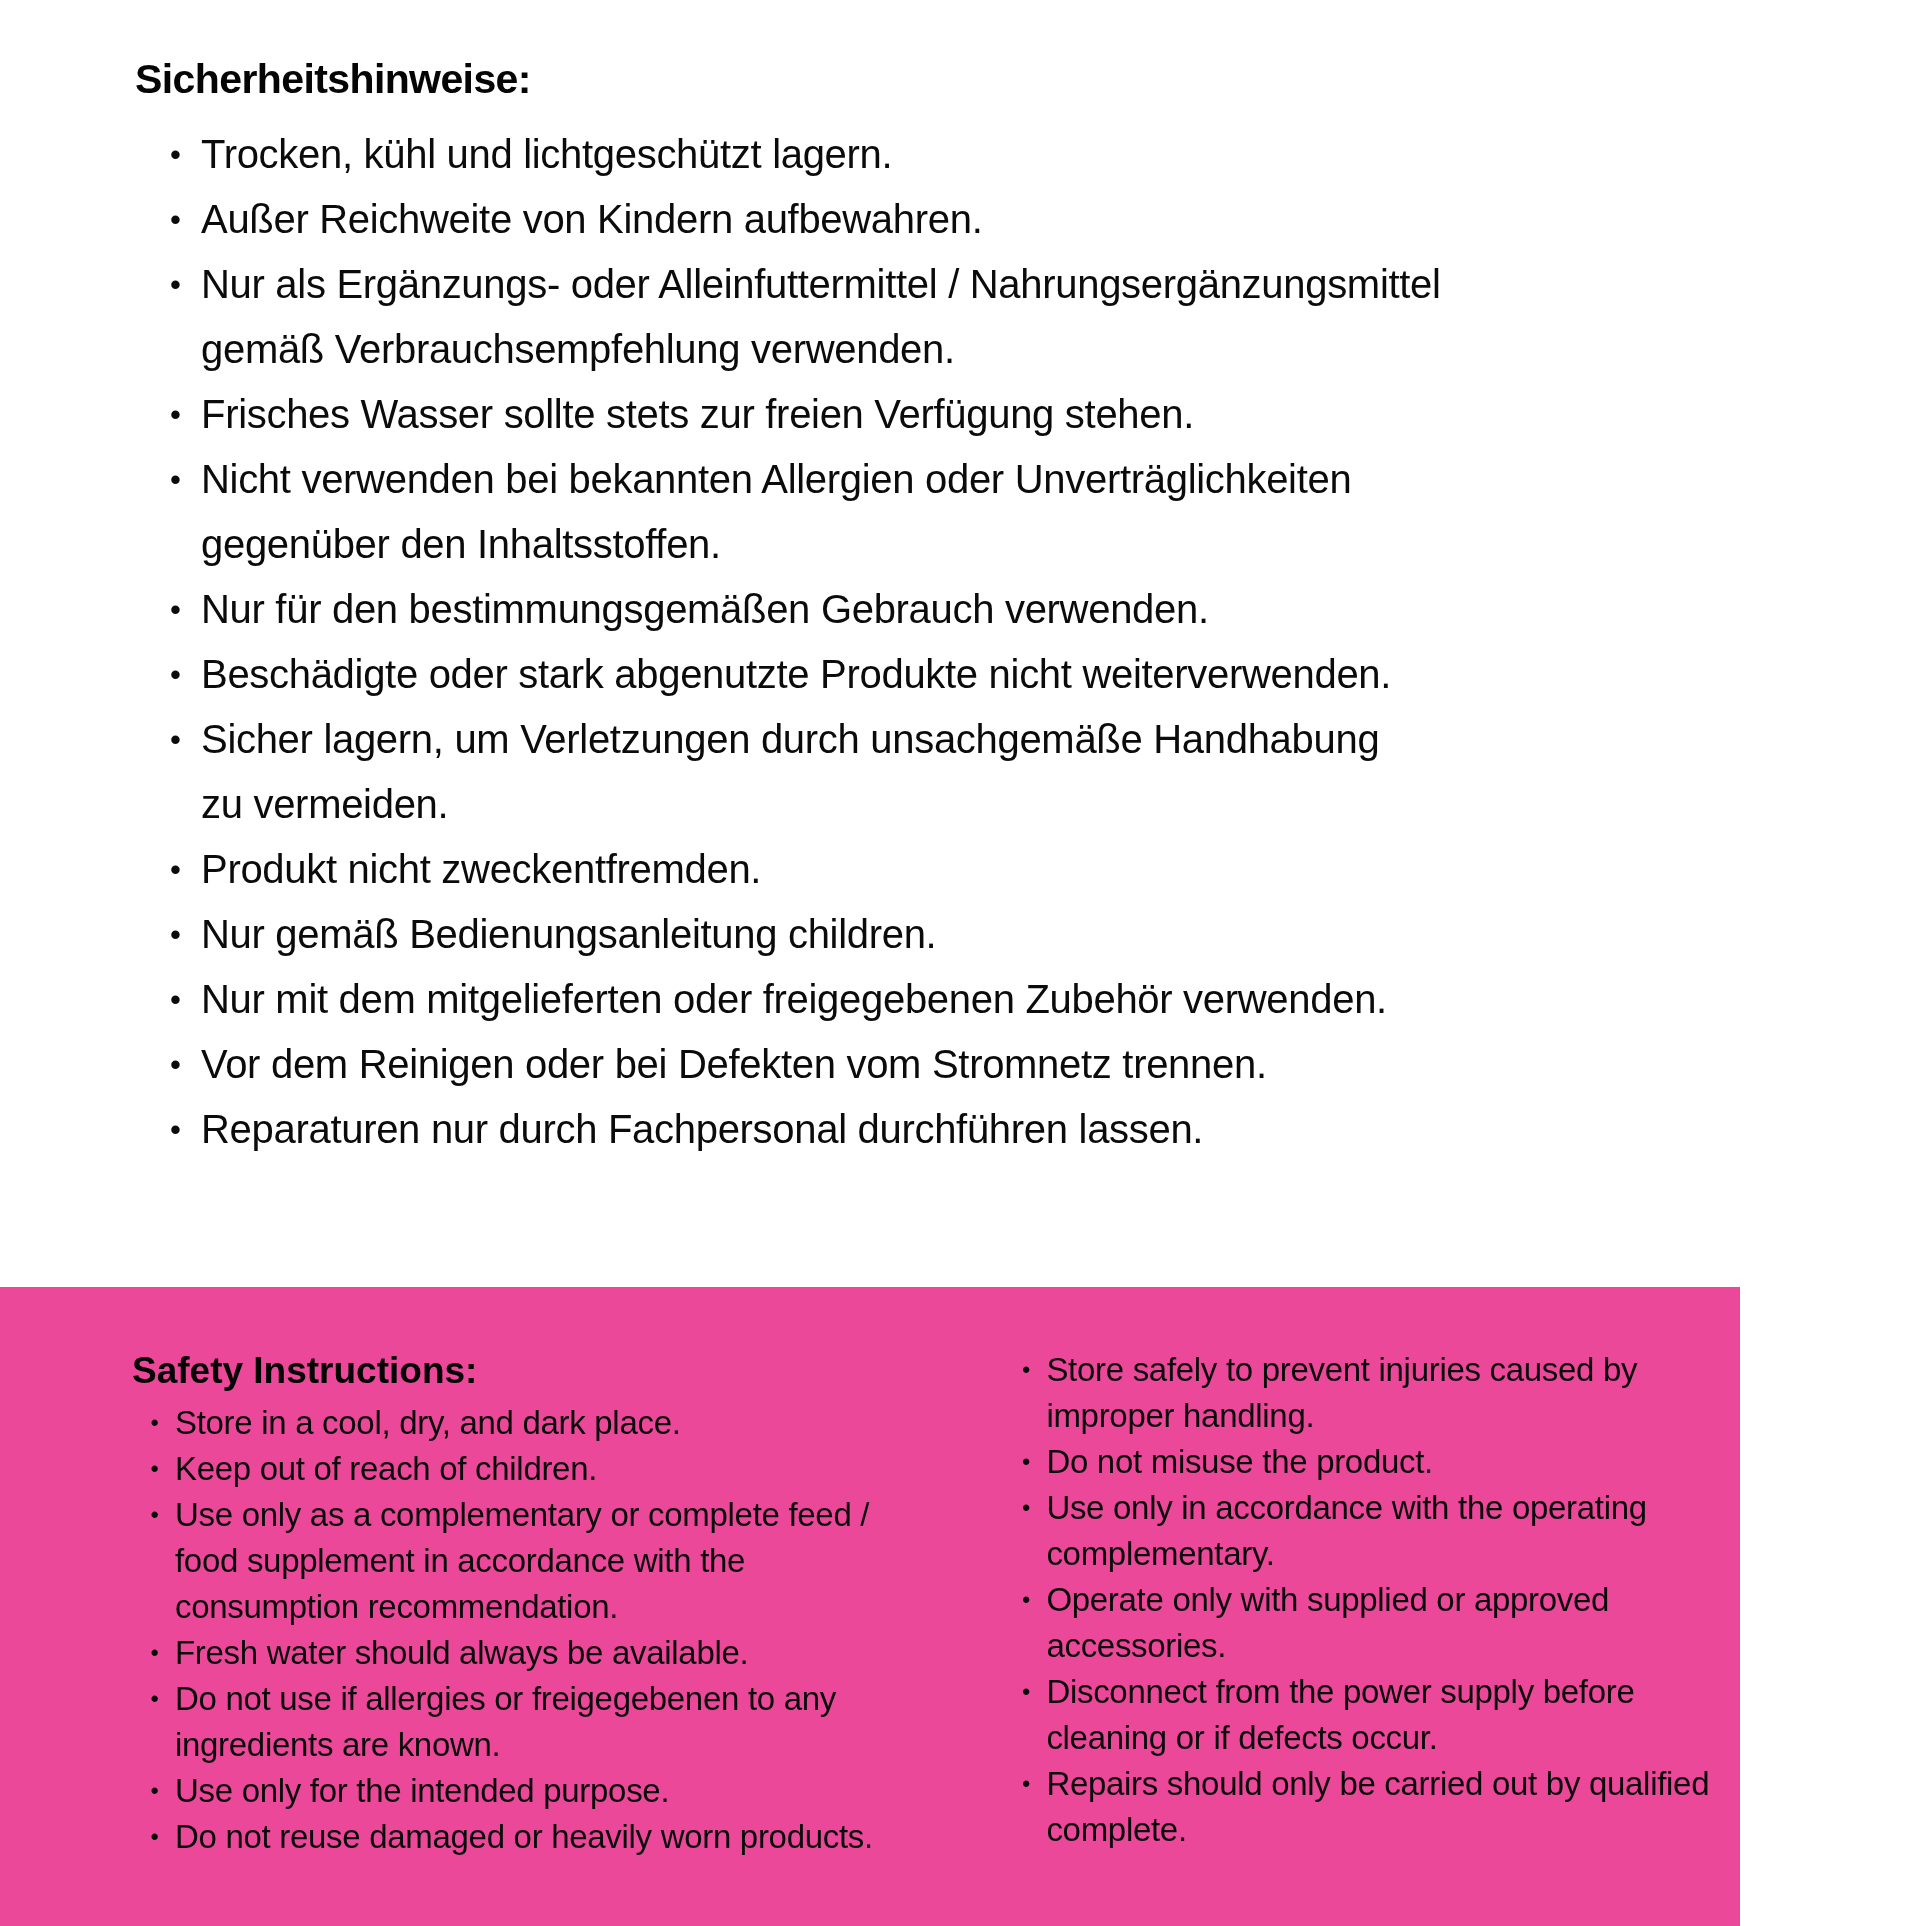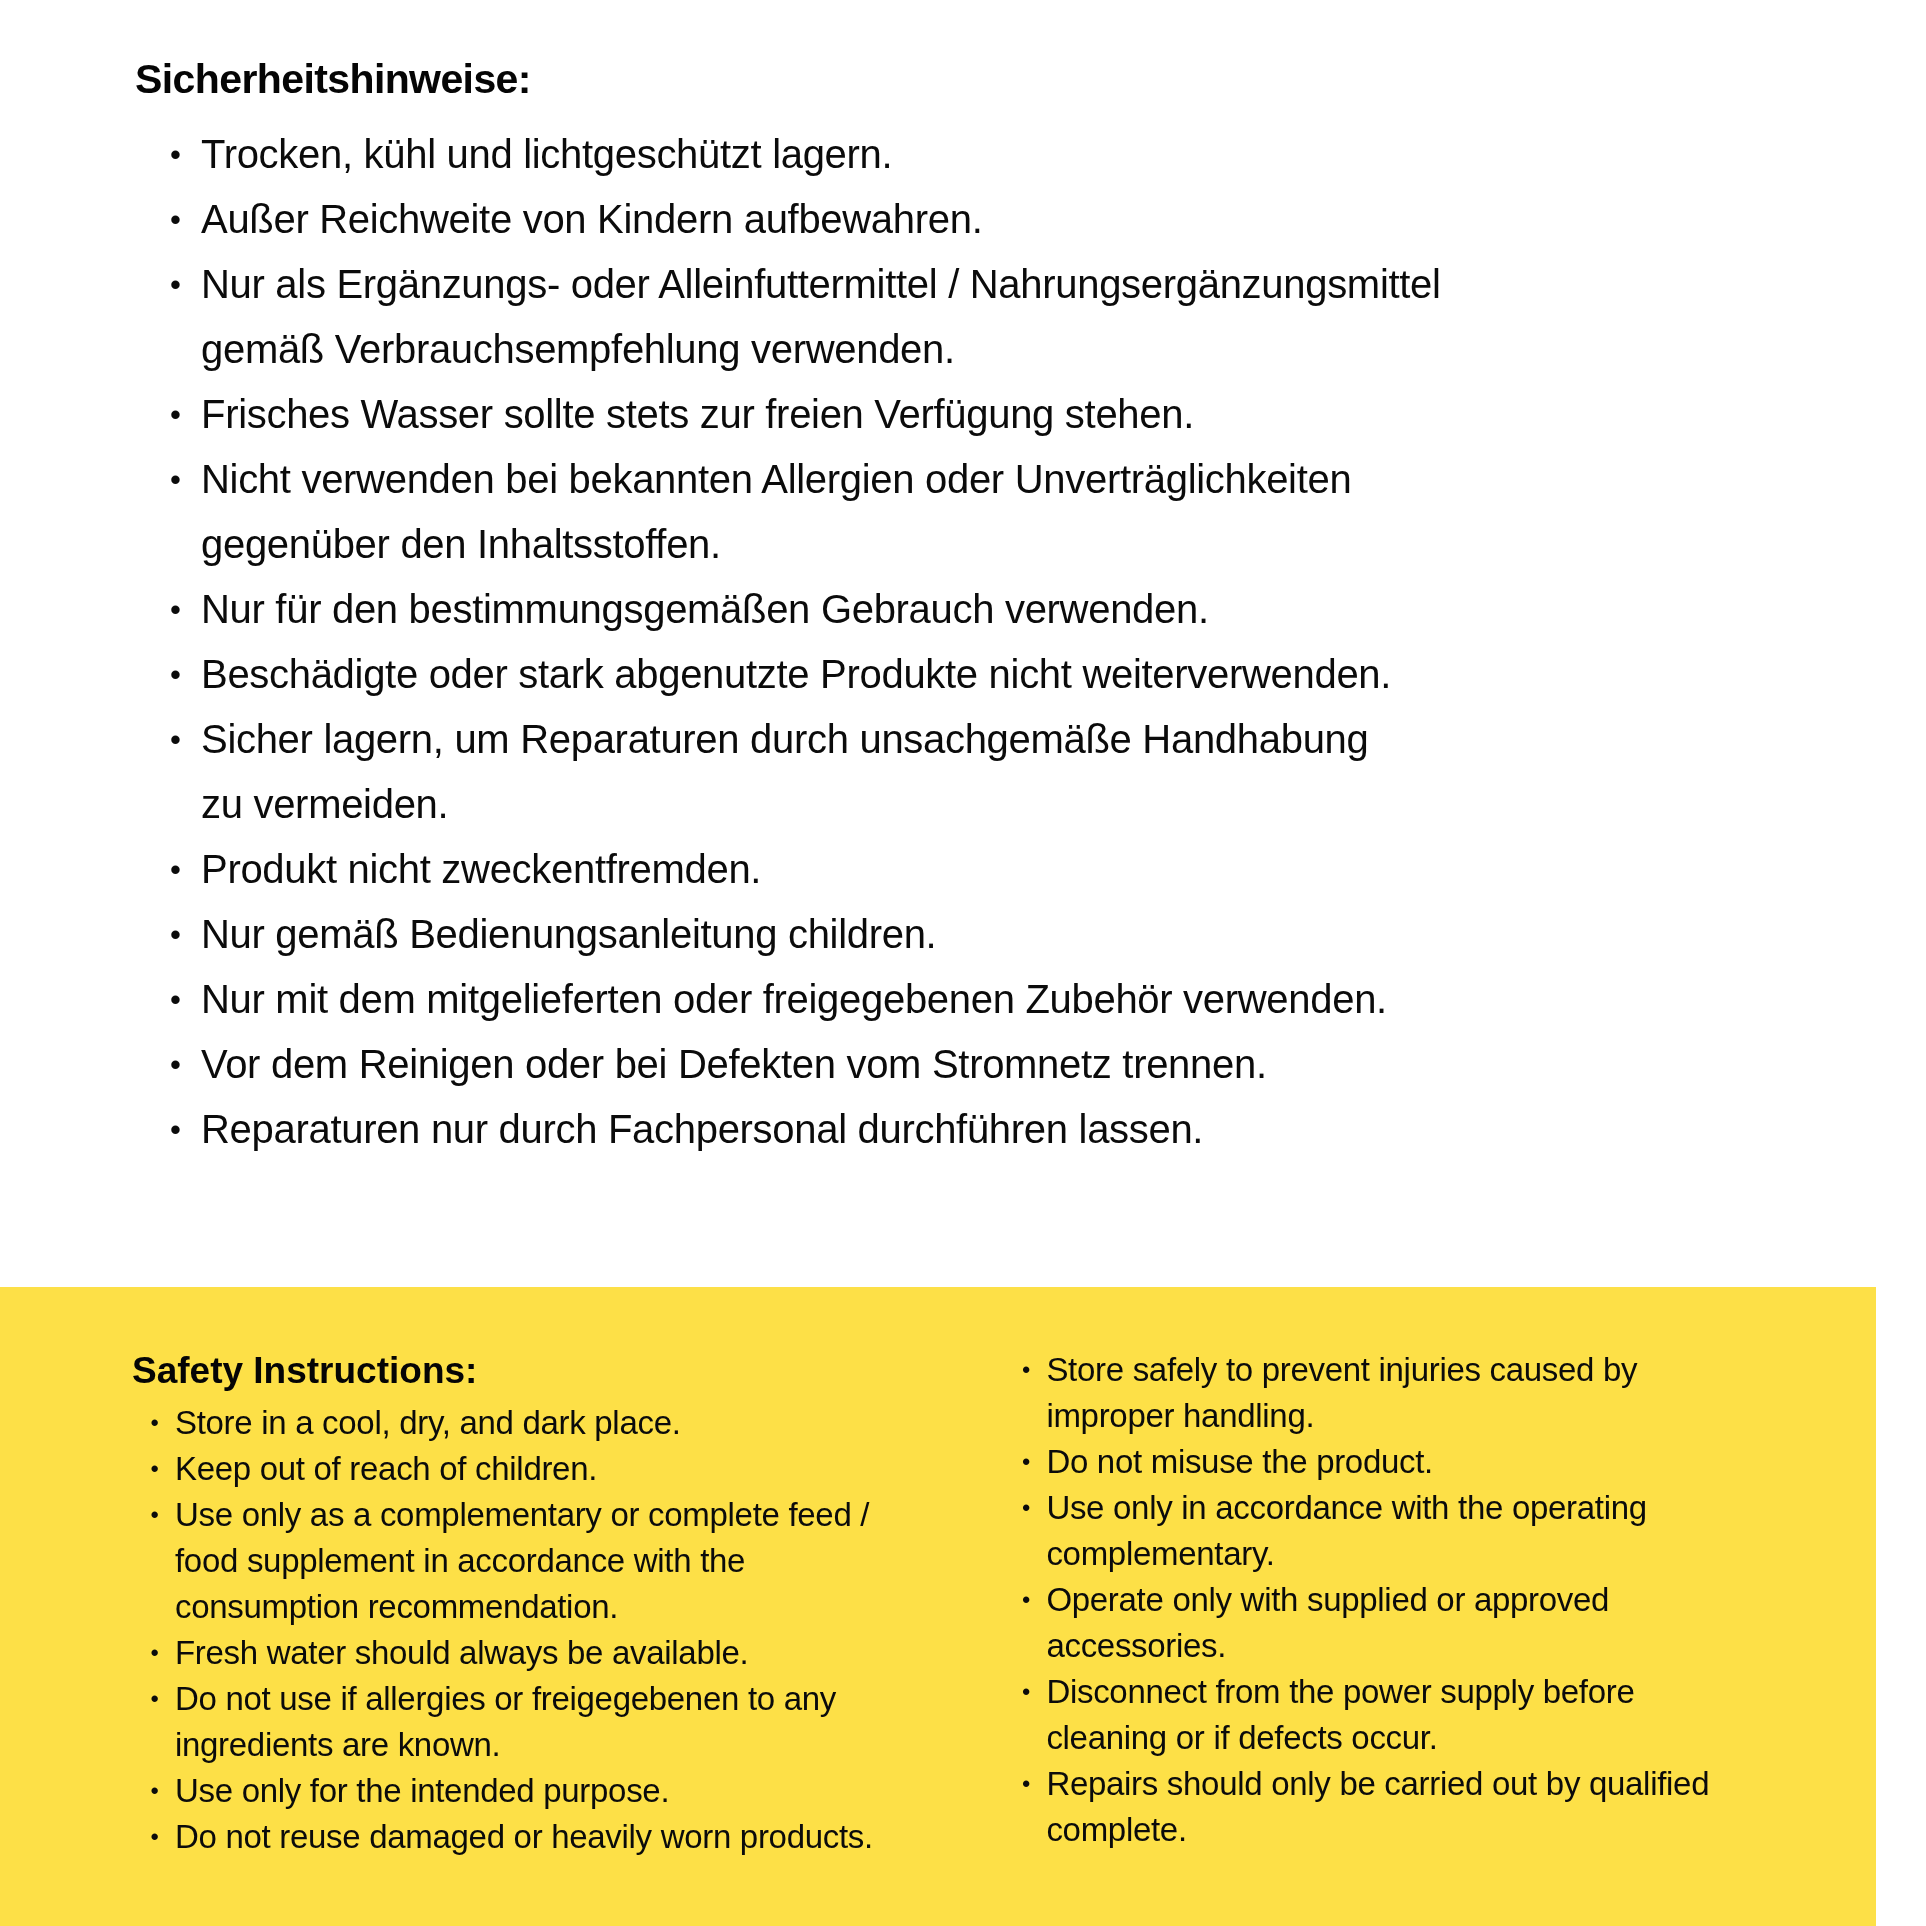--- a/index.html
+++ b/index.html
@@ -43,22 +43,22 @@
     flex: 0 0 31px;
     font-size: 0.78em;
     line-height: 65px;
   }
   .g-lines { flex: 1 1 auto; }
 
   
   .english-section {
     position: absolute;
     left: 0; top: 1287px;
-    width: 1876px; height: 639px;
-    background: #fde047;
+    width: 1740px; height: 639px;
+    background: #ec4899;
   }
   .english-col-left {
     position: absolute;
     left: 132px; top: 61px;
     width: 860px;
   }
   .english-col-right {
     position: absolute;
     left: 1022px; top: 60px;
     width: 873px;
@@ -135,21 +135,21 @@
       </div>
       <div class="g-item">
         <span class="g-dot">•</span>
         <div class="g-lines">
             <div>Beschädigte oder stark abgenutzte Produkte nicht weiterverwenden.</div>
           </div>
       </div>
       <div class="g-item">
         <span class="g-dot">•</span>
         <div class="g-lines">
-          <div>Sicher lagern, um Reparaturen durch unsachgemäße Handhabung</div>
+          <div>Sicher lagern, um Verletzungen durch unsachgemäße Handhabung</div>
           <div>zu vermeiden.</div>
         </div>
       </div>
       <div class="g-item">
         <span class="g-dot">•</span>
         <div class="g-lines">
             <div>Produkt nicht zweckentfremden.</div>
           </div>
       </div>
       <div class="g-item">

